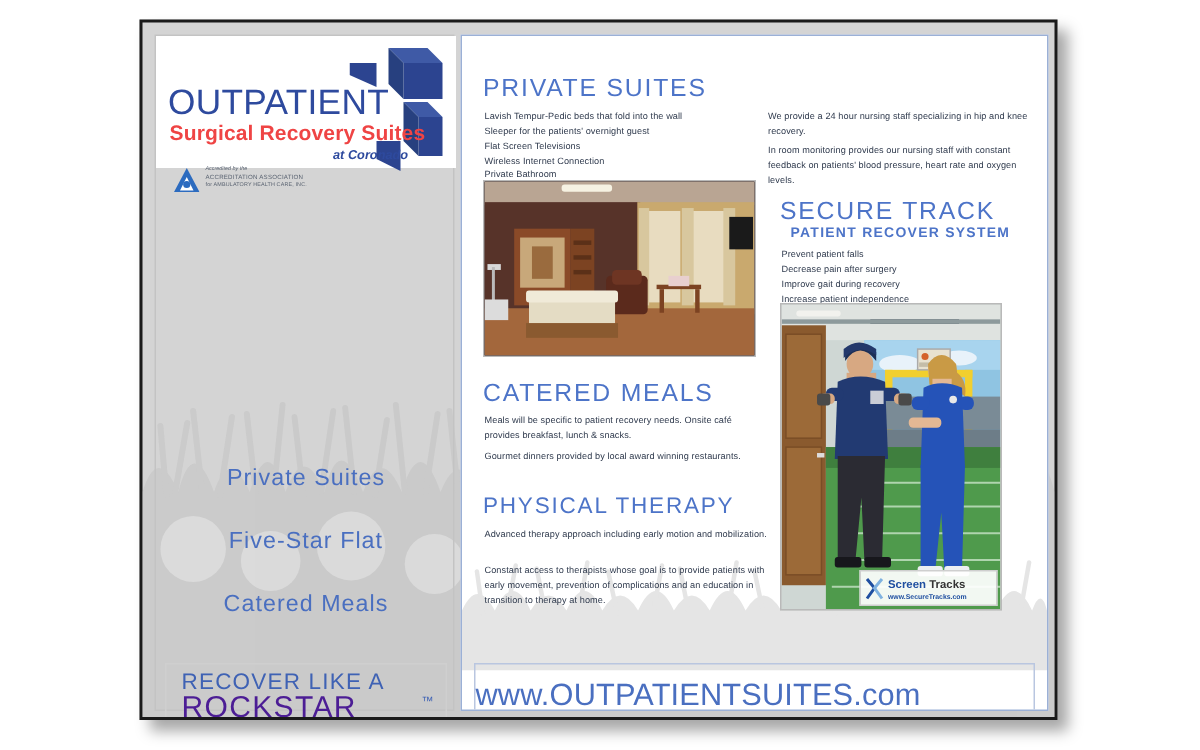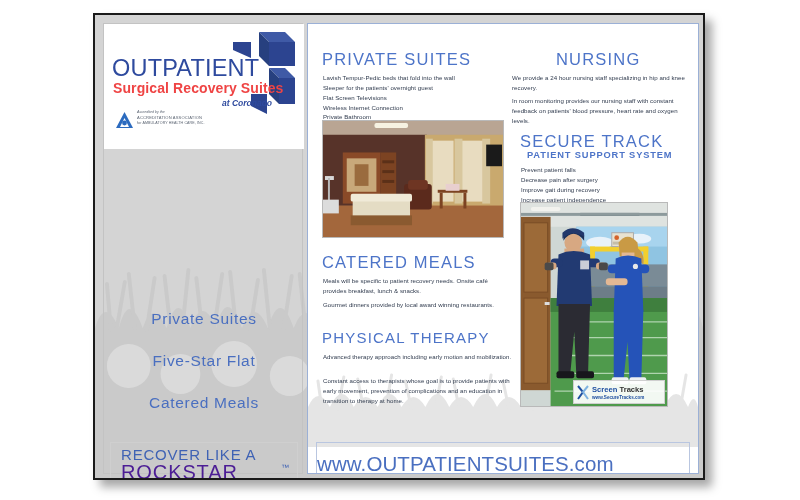--- a/index.html
+++ b/index.html
@@ -30,21 +30,21 @@
     pointer-events: none; opacity: .85;
   }
 
   
   #left-col {
     position: absolute; left: 8px; top: 8px;
     width: 200px; height: 451px;
     border: 1px solid #c3c3c3;
   }
   #logo-block {
-    position: absolute; left: 0; top: 0; width: 200px; height: 125px;
+    position: absolute; left: 0; top: 0; width: 200px; height: 88px;
     background: #ffffff;
   }
   #logo-wordmark {
     position: absolute; left: 8px; top: 31px;
     font-size: 23.5px; letter-spacing: .2px;
     color: #2e4a9e; font-weight: 400;
     font-family: "Liberation Sans", sans-serif;
   }
   #logo-sub {
     position: absolute; left: 9px; top: 56px;
@@ -315,26 +315,25 @@
       </div>
 
       <div class="sect-h" id="cm-head">CATERED MEALS</div>
       <div class="body-txt" id="cm-p1">Meals will be specific to patient recovery needs. Onsite café provides breakfast, lunch &amp; snacks.</div>
       <div class="body-txt" id="cm-p2">Gourmet dinners provided by local award winning restaurants.</div>
 
       <div class="sect-h" id="pt-head">PHYSICAL THERAPY</div>
       <div class="body-txt" id="pt-p1">Advanced therapy approach including early motion and mobilization.</div>
       <div class="body-txt" id="pt-p2">Constant access to therapists whose goal is to provide patients with early movement, prevention of complications and an education in transition to therapy at home.</div>
 
-      <div class="sect-h" id="nu-head">NURSING</div>
       <div class="body-txt" id="nu-p1">We provide a 24 hour nursing staff specializing in hip and knee recovery.</div>
       <div class="body-txt" id="nu-p2">In room monitoring provides our nursing staff with constant feedback on patients' blood pressure, heart rate and oxygen levels.</div>
 
       <div class="sect-h" id="st-head">SECURE TRACK</div>
-      <div id="st-sub">PATIENT SUPPORT SYSTEM</div>
+      <div id="st-sub">PATIENT RECOVER SYSTEM</div>
       <div class="body-txt" id="st-list">
         <div>Prevent patient falls</div>
         <div>Decrease pain after surgery</div>
         <div>Improve gait during recovery</div>
         <div>Increase patient independence</div>
         <div>Builds patient confidence</div>
       </div>
 
       <div id="st-photo">
         <svg viewBox="0 0 148 205" preserveAspectRatio="none" style="display:block;width:100%;height:100%">

